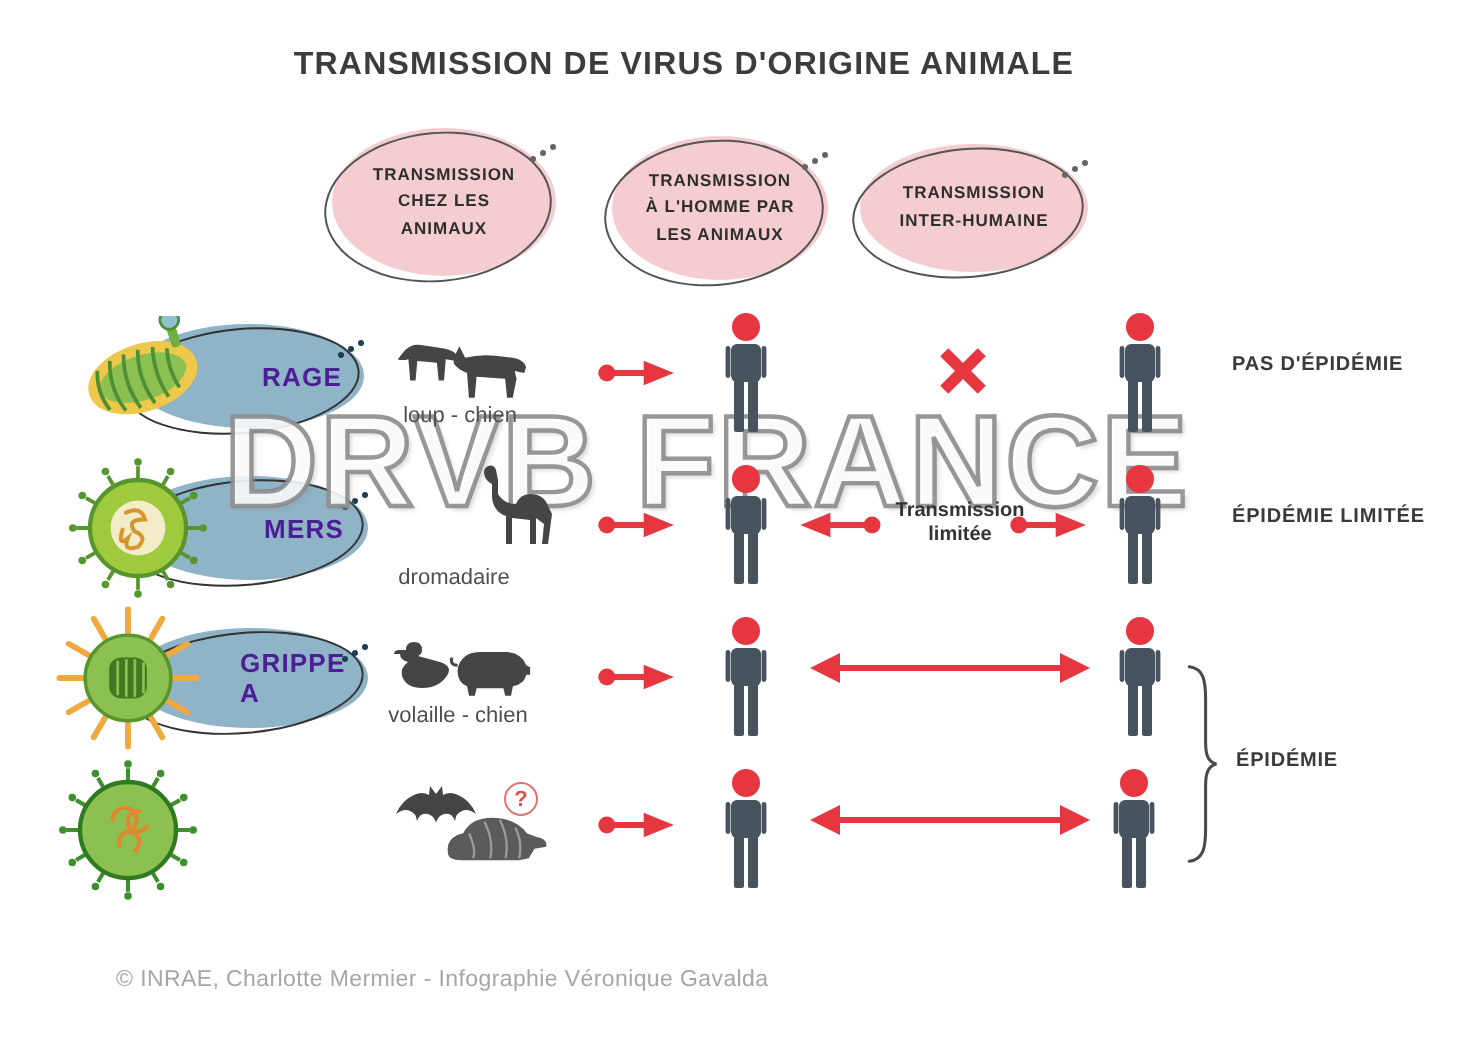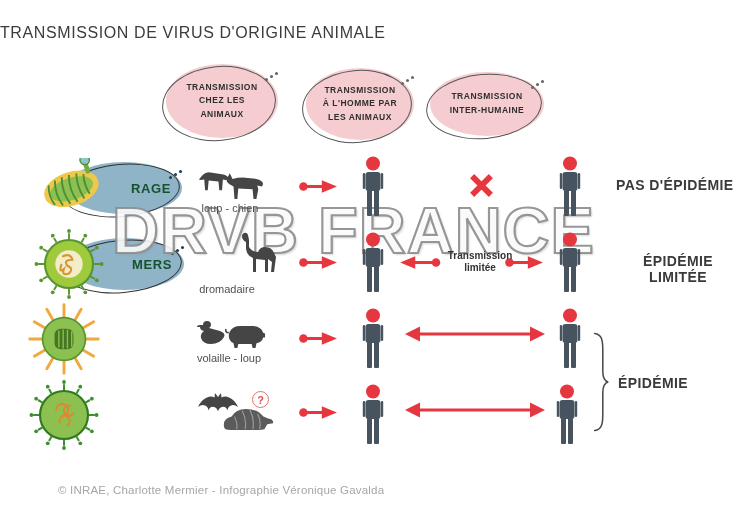--- a/index.html
+++ b/index.html
@@ -3,50 +3,50 @@
 <meta charset="utf-8">
 <style>
   html,body{margin:0;padding:0;background:#ffffff;}
   #canvas{
     position:relative;width:740px;height:520px;background:#ffffff;overflow:hidden;
     font-family:"Liberation Sans", sans-serif;
   }
   .abs{position:absolute;}
   
   .title{
-    left:0;top:24px;width:684px;
-    font-size:16px;font-weight:400;letter-spacing:.6px;color:#3c3c3c;
+    left:0;top:24px;width:684px;text-align:center;
+    font-size:16px;font-weight:700;letter-spacing:.6px;color:#3c3c3c;
   }
   
   .cap{border-radius:50%;z-index:10;display:flex;align-items:center;justify-content:center;}
   .cap-outline{
     position:absolute;left:-4px;top:2px;right:2px;bottom:-3px;
     border:1.2px solid #555;border-radius:50%;transform:rotate(-5deg);pointer-events:none;
   }
   .cap-dots{
     position:absolute;top:14px;right:10px;width:3px;height:3px;border-radius:50%;
     background:#666;box-shadow:5px -3px 0 #666,10px -6px 0 #666;
   }
   .pink{background:#f5cdd1;}
   .blue{background:#8fb3c7;}
   .blue .cap-outline{border-color:#333;}
   .blue .cap-dots{background:#1c3d52;box-shadow:5px -3px 0 #1c3d52,10px -6px 0 #1c3d52;}
   .cap-head-text{
     font-size:8.5px;font-weight:700;letter-spacing:.5px;color:#2e2e2e;
     text-align:center;white-space:pre-line;line-height:1.6;
   }
   .disease{
-    font-size:13px;font-weight:700;letter-spacing:.6px;color:#14532d;padding-left:10px;margin-left:44px;
+    font-size:13px;font-weight:700;letter-spacing:.6px;color:#4c1d95;padding-left:10px;margin-left:44px;
   }
   
   .animal-label{
     font-size:11px;color:#4f4f4f;text-align:center;white-space:pre-line;line-height:1.4;z-index:20;
   }
   .outcome{
-    font-size:14px;font-weight:700;letter-spacing:.4px;color:#3a3a3a;z-index:20;
+    font-size:10px;font-weight:700;letter-spacing:.4px;color:#3a3a3a;z-index:20;
   }
   .note{
     font-size:10px;font-weight:600;color:#333;text-align:center;white-space:pre-line;line-height:1.15;z-index:22;
   }
   .credit{
     left:58px;top:484px;font-size:11.5px;color:#a6a6a6;letter-spacing:.2px;
   }
   
   .watermark{
     left:112px;top:198px;z-index:15;
@@ -292,36 +292,41 @@
         <use href="#sym-dot-arrow"></use>
       </svg>
     </div>
   <div class="abs icon" style="left:553px;top:232px;">
       <svg width="34" height="62">
         <use href="#sym-human"></use>
       </svg>
     </div>
   <div class="abs outcome" style="left:616px;top:253px;text-align:center;">ÉPIDÉMIE LIMITÉE</div>
 
+  <div class="abs cap blue" style="left:66px;top:314px;width:118px;height:50px;">
+    <div class="cap-outline"></div>
+    <div class="cap-dots"></div>
+    <div class="disease">GRIPPE A</div>
+  </div>
   <div class="abs icon" style="left:26px;top:303px;">
       <svg width="76" height="72">
         <use href="#sym-virus-grippe"></use>
       </svg>
     </div>
   <div class="abs icon" style="left:196px;top:320px;">
       <svg width="30" height="26">
         <use href="#sym-duck"></use>
       </svg>
     </div>
   <div class="abs icon" style="left:224px;top:322px;">
       <svg width="42" height="27">
         <use href="#sym-pig"></use>
       </svg>
     </div>
-  <div class="abs animal-label" style="left:184px;top:351px;width:90px;">volaille - loup</div>
+  <div class="abs animal-label" style="left:184px;top:351px;width:90px;">volaille - chien</div>
   <div class="abs icon" style="left:298px;top:330px;">
       <svg width="42" height="17">
         <use href="#sym-dot-arrow"></use>
       </svg>
     </div>
   <div class="abs icon" style="left:356px;top:308px;">
       <svg width="34" height="62">
         <use href="#sym-human"></use>
       </svg>
     </div>

